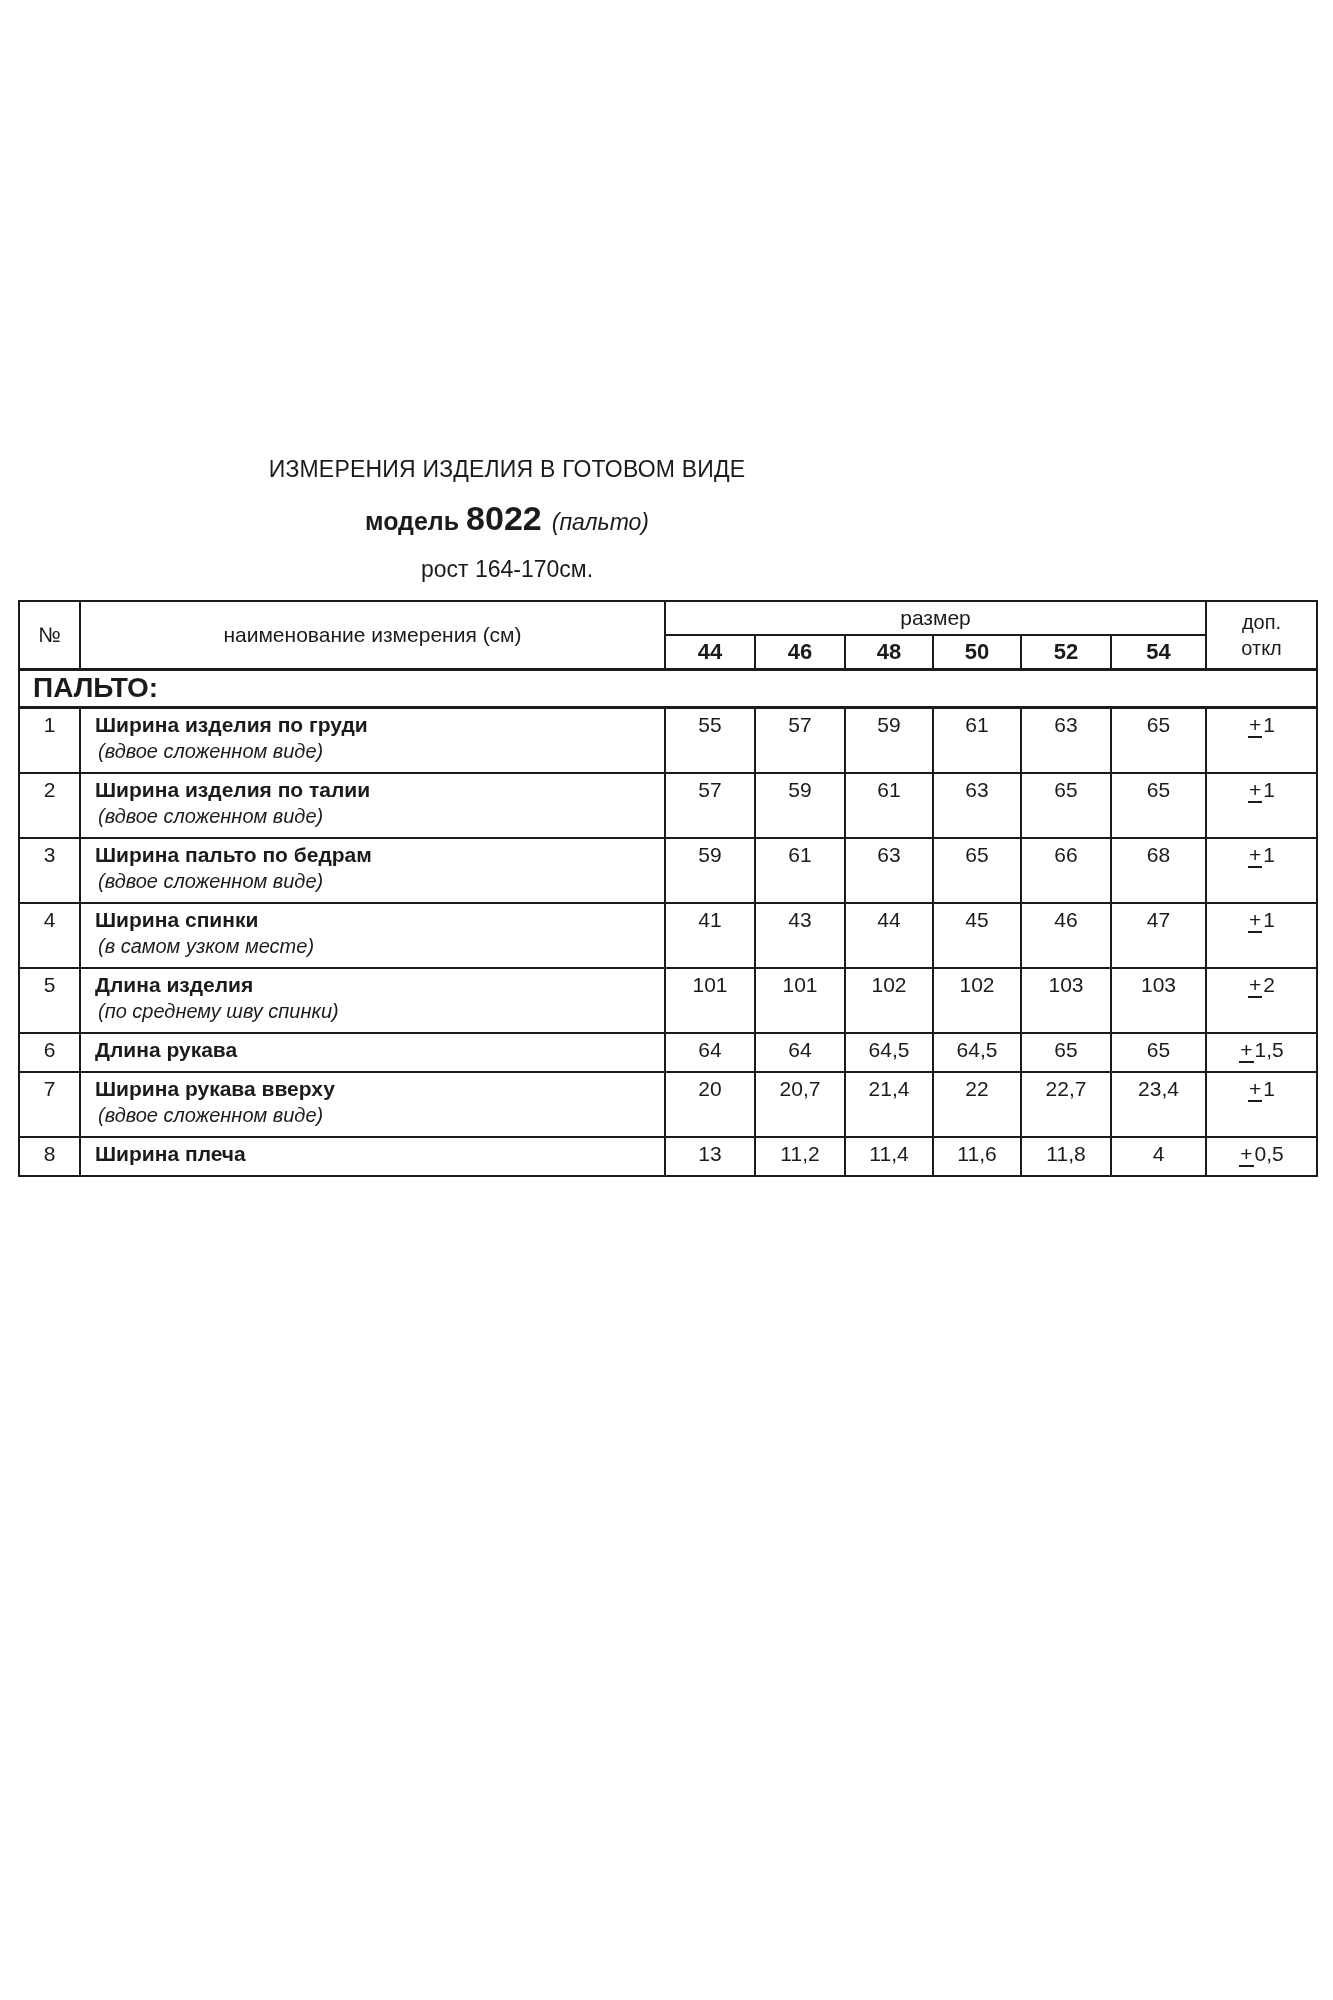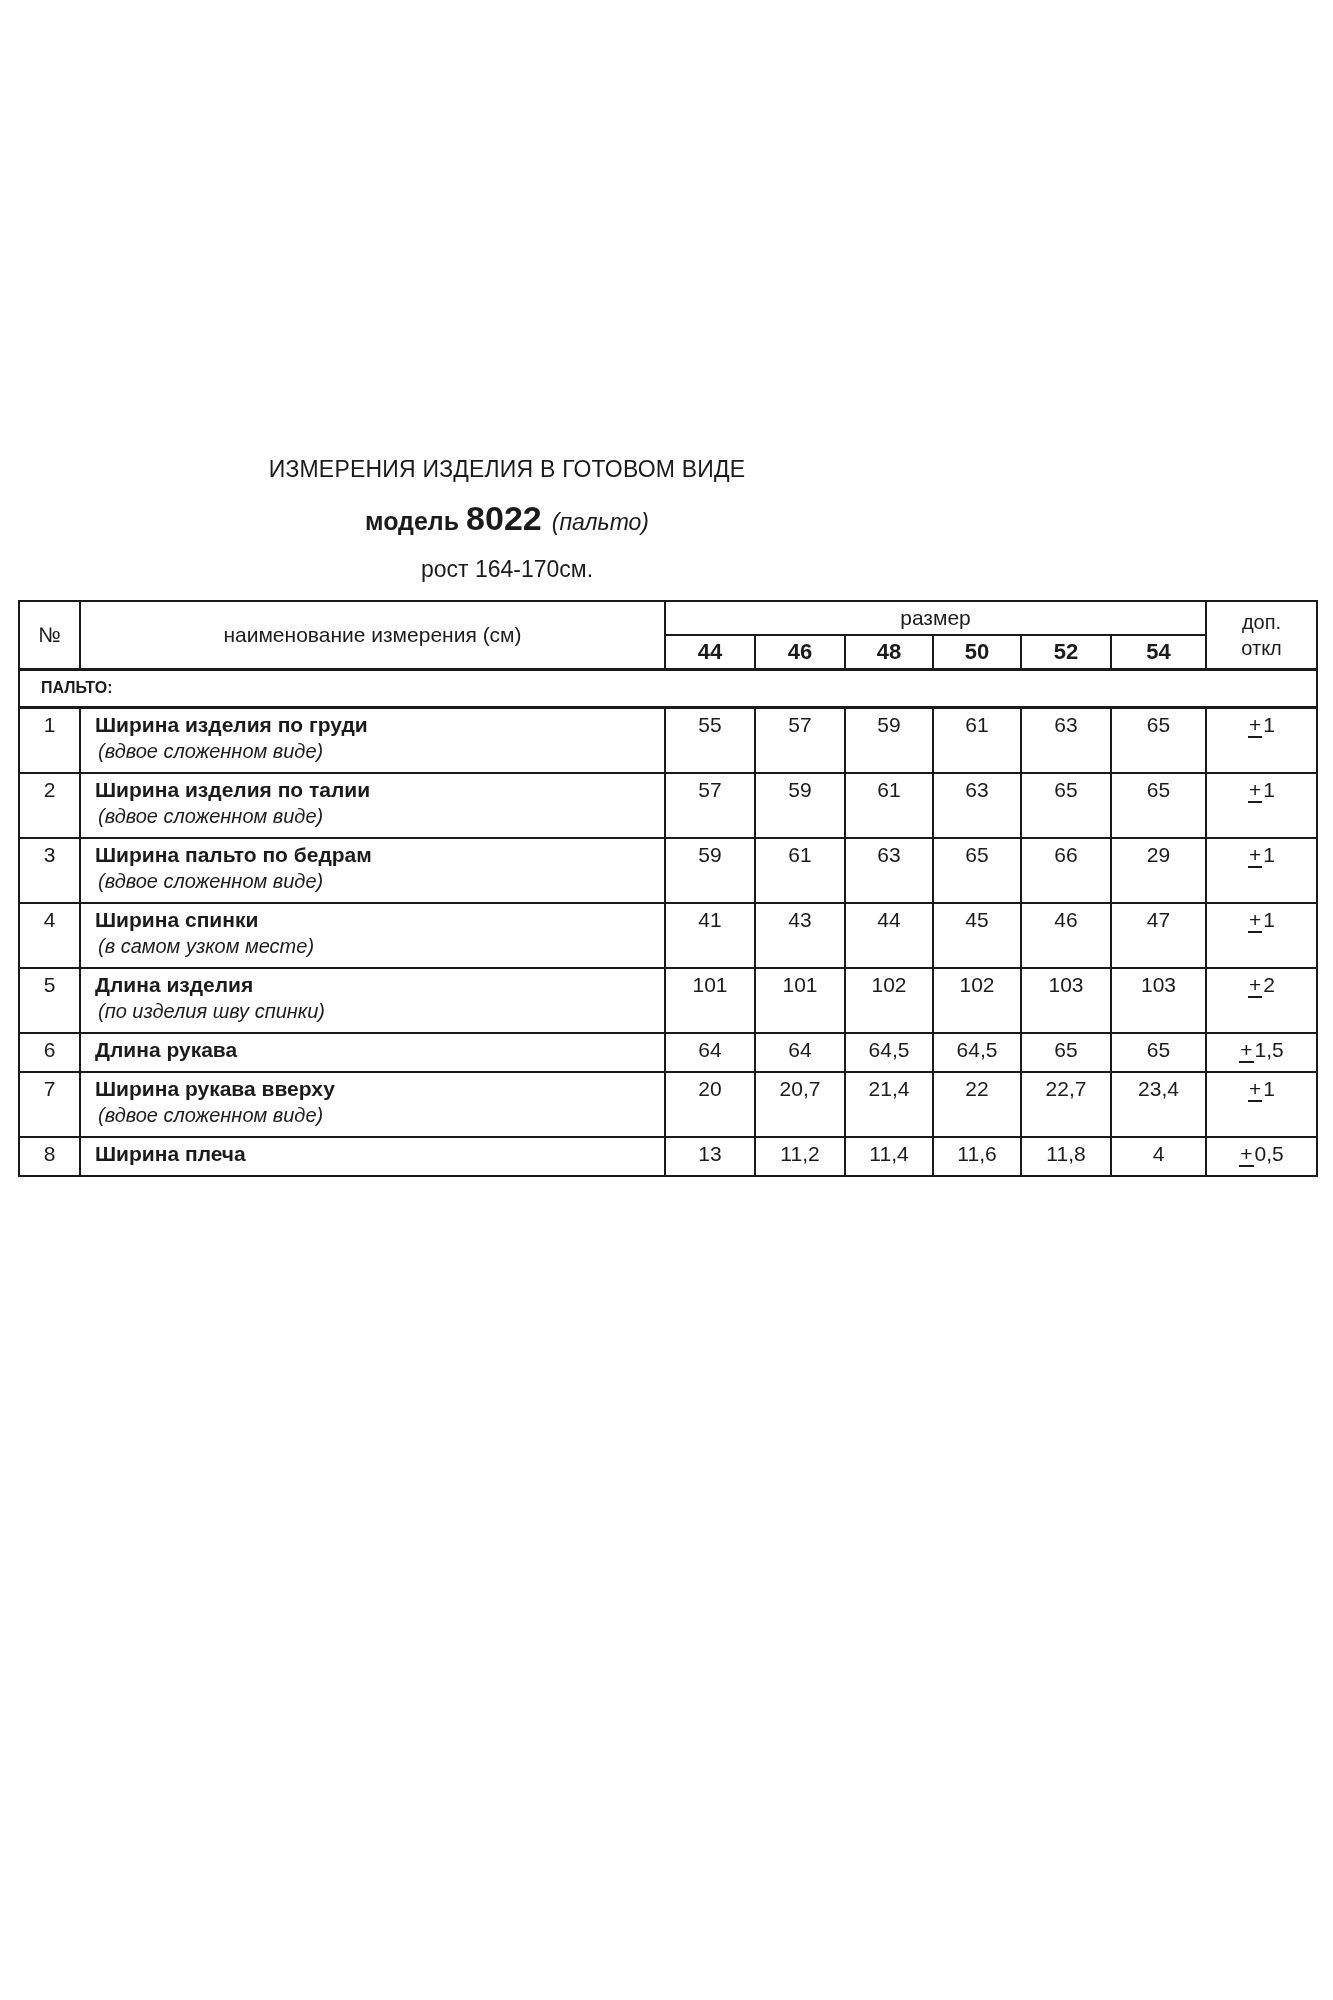--- a/index.html
+++ b/index.html
@@ -54,23 +54,23 @@
     vertical-align: middle;
     padding: 3px 2px;
     height: 34px;
   }
   thead tr.size-row { border-bottom: 3px solid #1b1b1b; }
   thead th.h-size-num { font-weight: bold; font-size: 22px; }
   thead th.h-dev { font-size: 20px; line-height: 26px; padding: 2px 20px; }
 
   tr.section-row td {
     font-weight: bold;
-    font-size: 16px;
+    font-size: 28px;
     text-align: left;
-    padding: 4px 4px 5px 21px;
+    padding: 4px 4px 5px 13px;
     border-bottom: 3px solid #1b1b1b;
   }
 
   tbody td {
     vertical-align: top;
     text-align: center;
     font-size: 21px;
     line-height: 26px;
     padding: 3px 2px 8px 2px;
   }
@@ -170,21 +170,21 @@
         <td>3</td>
         <td class="c-name">
           <div class="mname">Ширина пальто по бедрам</div>
           <div class="mnote">(вдвое сложенном виде)</div>
         </td>
         <td>59</td>
         <td>61</td>
         <td>63</td>
         <td>65</td>
         <td>66</td>
-        <td>29</td>
+        <td>68</td>
         <td class="c-dev"><span class="pm-sign">+</span><span>1</span></td>
       </tr>
 
       <tr>
         <td>4</td>
         <td class="c-name">
           <div class="mname">Ширина спинки</div>
           <div class="mnote">(в самом узком месте)</div>
         </td>
         <td>41</td>
@@ -193,21 +193,21 @@
         <td>45</td>
         <td>46</td>
         <td>47</td>
         <td class="c-dev"><span class="pm-sign">+</span><span>1</span></td>
       </tr>
 
       <tr>
         <td>5</td>
         <td class="c-name">
           <div class="mname">Длина изделия</div>
-          <div class="mnote">(по изделия шву спинки)</div>
+          <div class="mnote">(по среднему шву спинки)</div>
         </td>
         <td>101</td>
         <td>101</td>
         <td>102</td>
         <td>102</td>
         <td>103</td>
         <td>103</td>
         <td class="c-dev"><span class="pm-sign">+</span><span>2</span></td>
       </tr>
 

